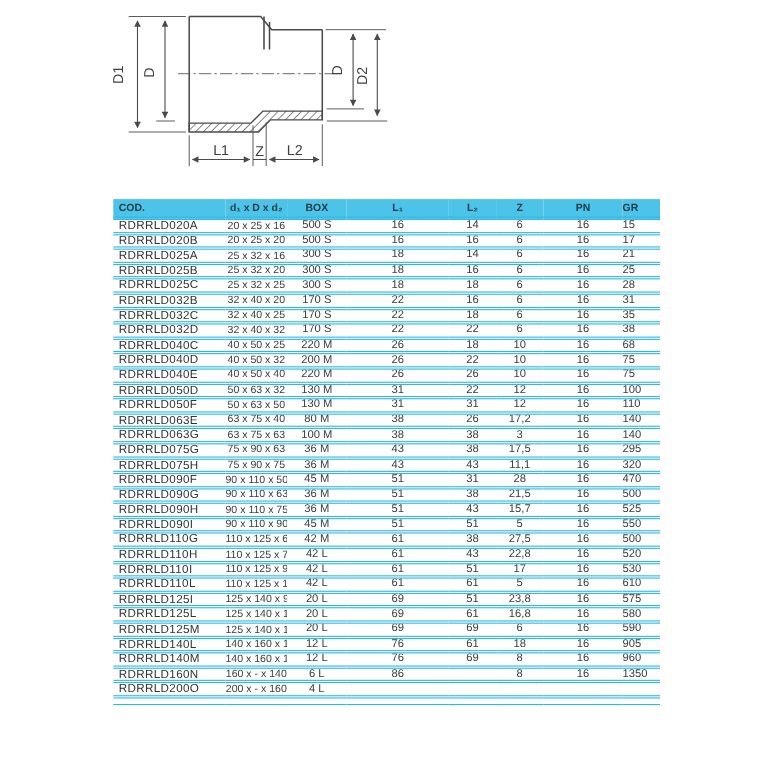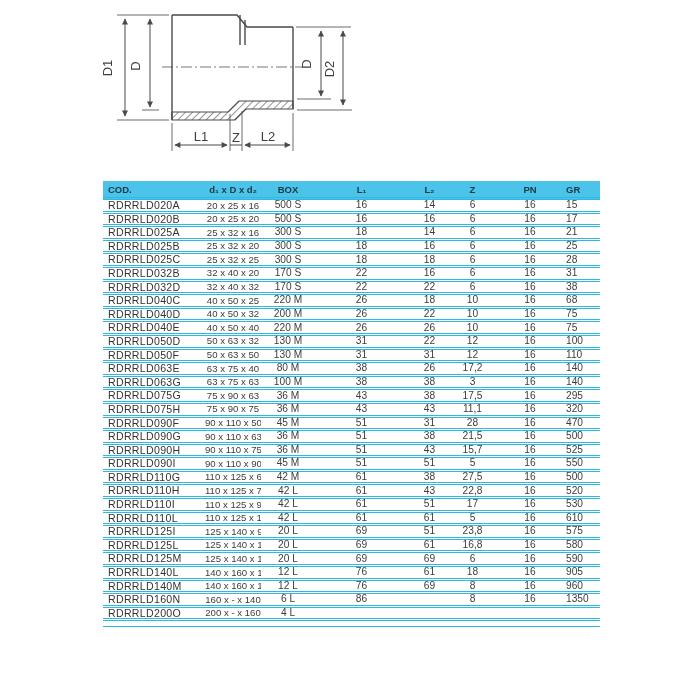--- a/index.html
+++ b/index.html
@@ -166,20 +166,30 @@
           <td class="col-cod">RDRRLD032B</td>
           <td class="col-dims">32 x 40 x 20</td>
           <td class="col-box">170 S</td>
           <td class="col-l1">22</td>
           <td class="col-l2">16</td>
           <td class="col-z">6</td>
           <td class="col-pn">16</td>
           <td class="col-gr">31</td>
         </tr>
         <tr>
+          <td class="col-cod">RDRRLD032C</td>
+          <td class="col-dims">32 x 40 x 25</td>
+          <td class="col-box">170 S</td>
+          <td class="col-l1">22</td>
+          <td class="col-l2">18</td>
+          <td class="col-z">6</td>
+          <td class="col-pn">16</td>
+          <td class="col-gr">35</td>
+        </tr>
+        <tr>
           <td class="col-cod">RDRRLD032D</td>
           <td class="col-dims">32 x 40 x 32</td>
           <td class="col-box">170 S</td>
           <td class="col-l1">22</td>
           <td class="col-l2">22</td>
           <td class="col-z">6</td>
           <td class="col-pn">16</td>
           <td class="col-gr">38</td>
         </tr>
         <tr>

